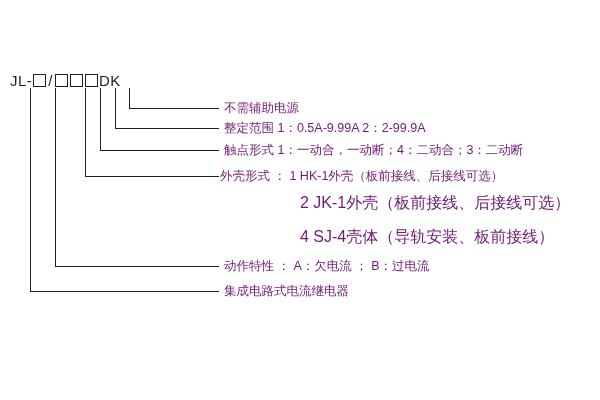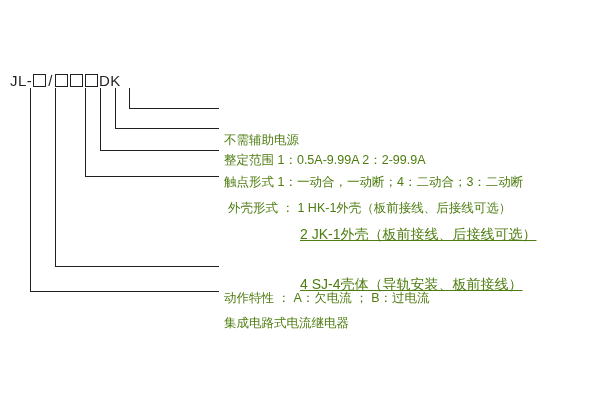--- a/index.html
+++ b/index.html
@@ -56,26 +56,24 @@
     position: absolute;
     height: 1px;
     background: #231f20;
   }
   
   .desc {
     position: absolute;
     font-size: 12.5px;
     line-height: 1.15;
     white-space: nowrap;
-    color: #4d7c0f;
-    margin-top: 32px;
+    color: #701a75;
   }
   .desc.sub {
-    font-size: 14px;
-    text-decoration: underline;
+    font-size: 16px;
   }
 </style>
 </head>
 <body>
 
 <div id="diagram">
 
   <div class="code-row">
     <span class="code-text">JL-</span>
     <span class="code-box"></span>
@@ -103,24 +101,24 @@
 
   <div class="vline" style="left:30px; top:88px; height:203px;"></div>
   <div class="hline" style="left:30px; top:291px; width:189px;"></div>
 
   <div class="desc" style="left:224px; top:101px;">不需辅助电源</div>
 
   <div class="desc" style="left:224px; top:121px;text-align:right;">整定范围  1：0.5A-9.99A   2：2-99.9A</div>
 
   <div class="desc" style="left:224px; top:143px;">触点形式  1：一动合，一动断；4：二动合；3：二动断</div>
 
-  <div class="desc" style="left:228px; top:169px;text-align:right;">外壳形式 ：  1  HK-1外壳（板前接线、后接线可选）</div>
+  <div class="desc" style="left:220px; top:169px;text-align:right;">外壳形式 ：  1  HK-1外壳（板前接线、后接线可选）</div>
 
   <div class="desc sub" style="left:300px; top:194px;">2   JK-1外壳（板前接线、后接线可选）</div>
 
 
-  <div class="desc sub" style="left:300px; top:244px;">4   SJ-4壳体（导轨安装、板前接线）</div>
+  <div class="desc sub" style="left:300px; top:228px;">4   SJ-4壳体（导轨安装、板前接线）</div>
 
   <div class="desc" style="left:224px; top:259px;">动作特性 ：  A：欠电流 ； B：过电流</div>
 
   <div class="desc" style="left:224px; top:284px;">集成电路式电流继电器</div>
 
 </div>
 
 </body></html>

